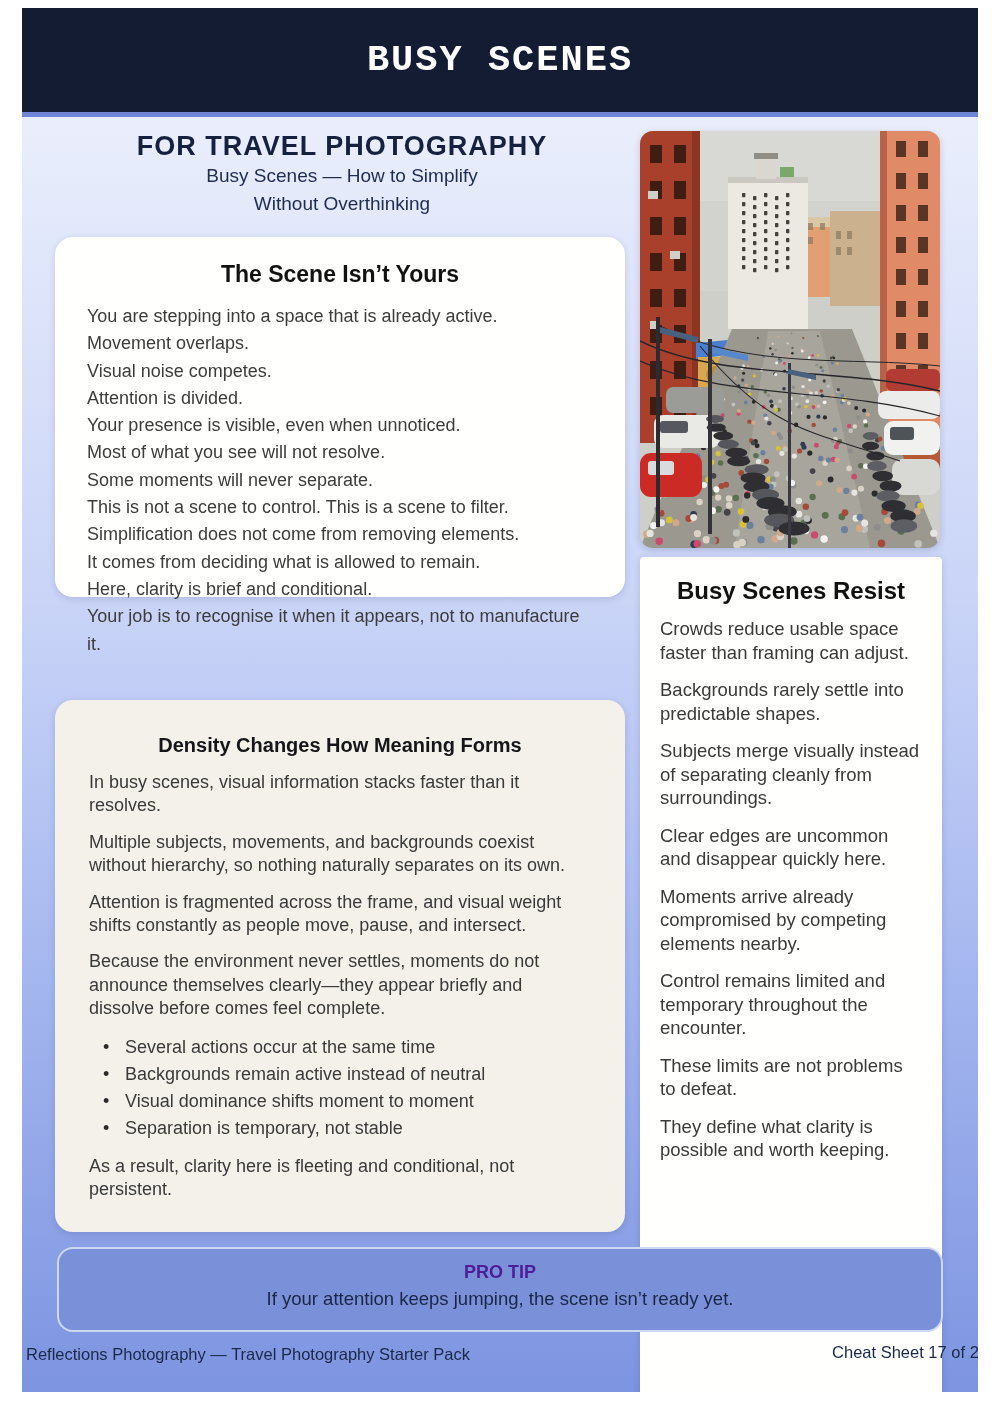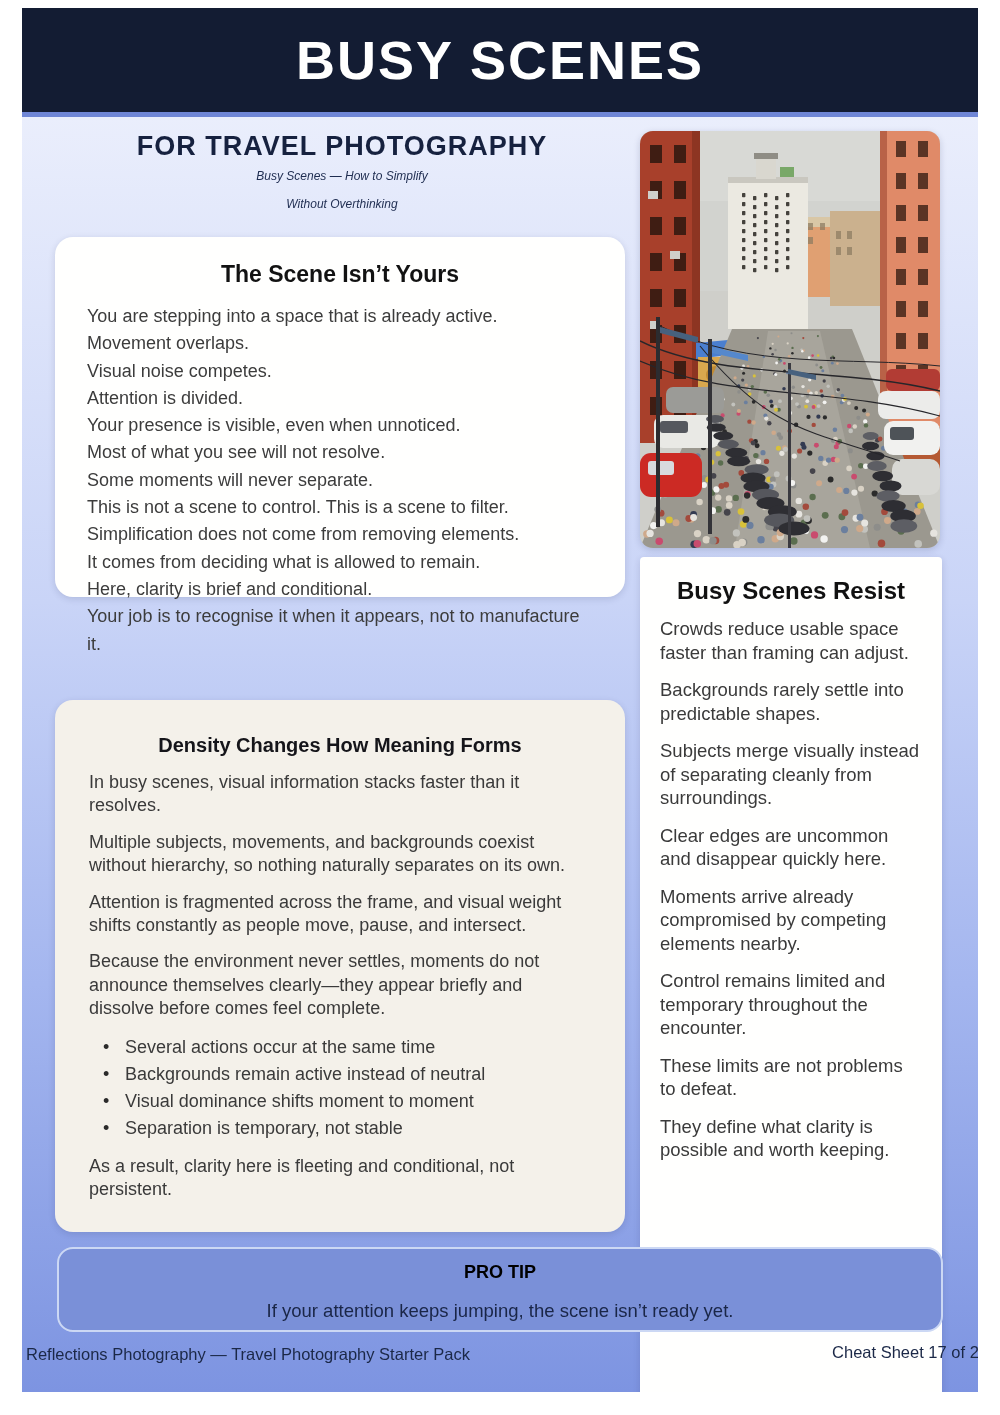--- a/index.html
+++ b/index.html
@@ -2,32 +2,32 @@
 <html><head>
 <meta charset="utf-8">
 <style>
   * { margin:0; padding:0; box-sizing:border-box; }
   html,body { background:#ffffff; }
   body { font-family:"Liberation Sans", sans-serif; }
   .page { position:relative; width:1000px; height:1415px; background:#ffffff; overflow:hidden; }
 
   .hdr { position:absolute; left:22px; top:8px; width:956px; height:104px;
          background:#131c33; display:flex; align-items:center; justify-content:center; }
-  .hdr h1 { color:#ffffff; font-size:54px; font-weight:800; letter-spacing:2px; }
+  .hdr h1 { color:#ffffff; font-size:37px; font-weight:800; letter-spacing:2px;font-family:Liberation Mono, monospace; }
 
   .sep { position:absolute; left:22px; top:112px; width:956px; height:5px; background:#6f86d6; }
 
   .canvas { position:absolute; left:22px; top:117px; width:956px; height:1275px;
             background:linear-gradient(180deg,#eaeefc 0%, #c9d4f7 38%, #a4b6ef 68%, #7d94e1 100%);
             overflow:hidden; }
 
   
   .intro { position:absolute; left:20px; top:14px; width:600px; text-align:center; }
   .intro h2 { font-size:27px; font-weight:800; color:#16213f; letter-spacing:1px; }
-  .intro .sub { font-size:12px; color:#1e2c50; line-height:28px;font-style:italic; }
+  .intro .sub { font-size:19px; color:#1e2c50; line-height:28px; }
 
   .card { background:#fffffe; border-radius:18px; box-shadow:0 2px 7px rgba(20,30,70,.14); position:absolute; }
 
   
   .scene { left:33px; top:120px; width:570px; height:360px; padding:24px 32px; }
   .scene h3 { text-align:center; font-size:23px; font-weight:800; color:#121212; margin-bottom:15px; }
   .scene .ln { font-size:18px; color:#3c3c3c; line-height:27.3px; }
 
   
   .density { left:33px; top:583px; width:570px; height:532px; background:#f4f1ea; padding:34px 34px; }
@@ -43,21 +43,21 @@
   .photo svg { display:block; width:100%; height:100%; }
 
   
   .resist { left:618px; top:440px; width:302px; height:849px; padding:20px 20px; border-radius:4px; }
   .resist h3 { text-align:center; font-size:24px; font-weight:800; color:#111; margin-bottom:12px; }
   .resist p { font-size:18.5px; color:#3a3a3a; line-height:23.5px; margin-bottom:14px; }
 
   
   .protip { position:absolute; left:35px; top:1130px; width:886px; height:85px; border-radius:16px;
             background:#7a90d8; border:2px solid #ccd8f4; text-align:center; padding-top:13px; }
-  .protip .lbl { font-size:18px; font-weight:800; color:#000000; margin-bottom:17px; }
+  .protip .lbl { font-size:18px; font-weight:800; color:#4c1d95; margin-bottom:5px; }
   .protip .txt { font-size:18.5px; color:#1a2647; }
 
   
   .foot-l { position:absolute; left:4px; top:1228px; font-size:16.5px; color:#1b2847; }
   .foot-r { position:absolute; right:-10px; top:1226px; font-size:16.5px; color:#1b2847; white-space:nowrap; }
 </style>
 </head>
 <body>
 
 <div class="page">

